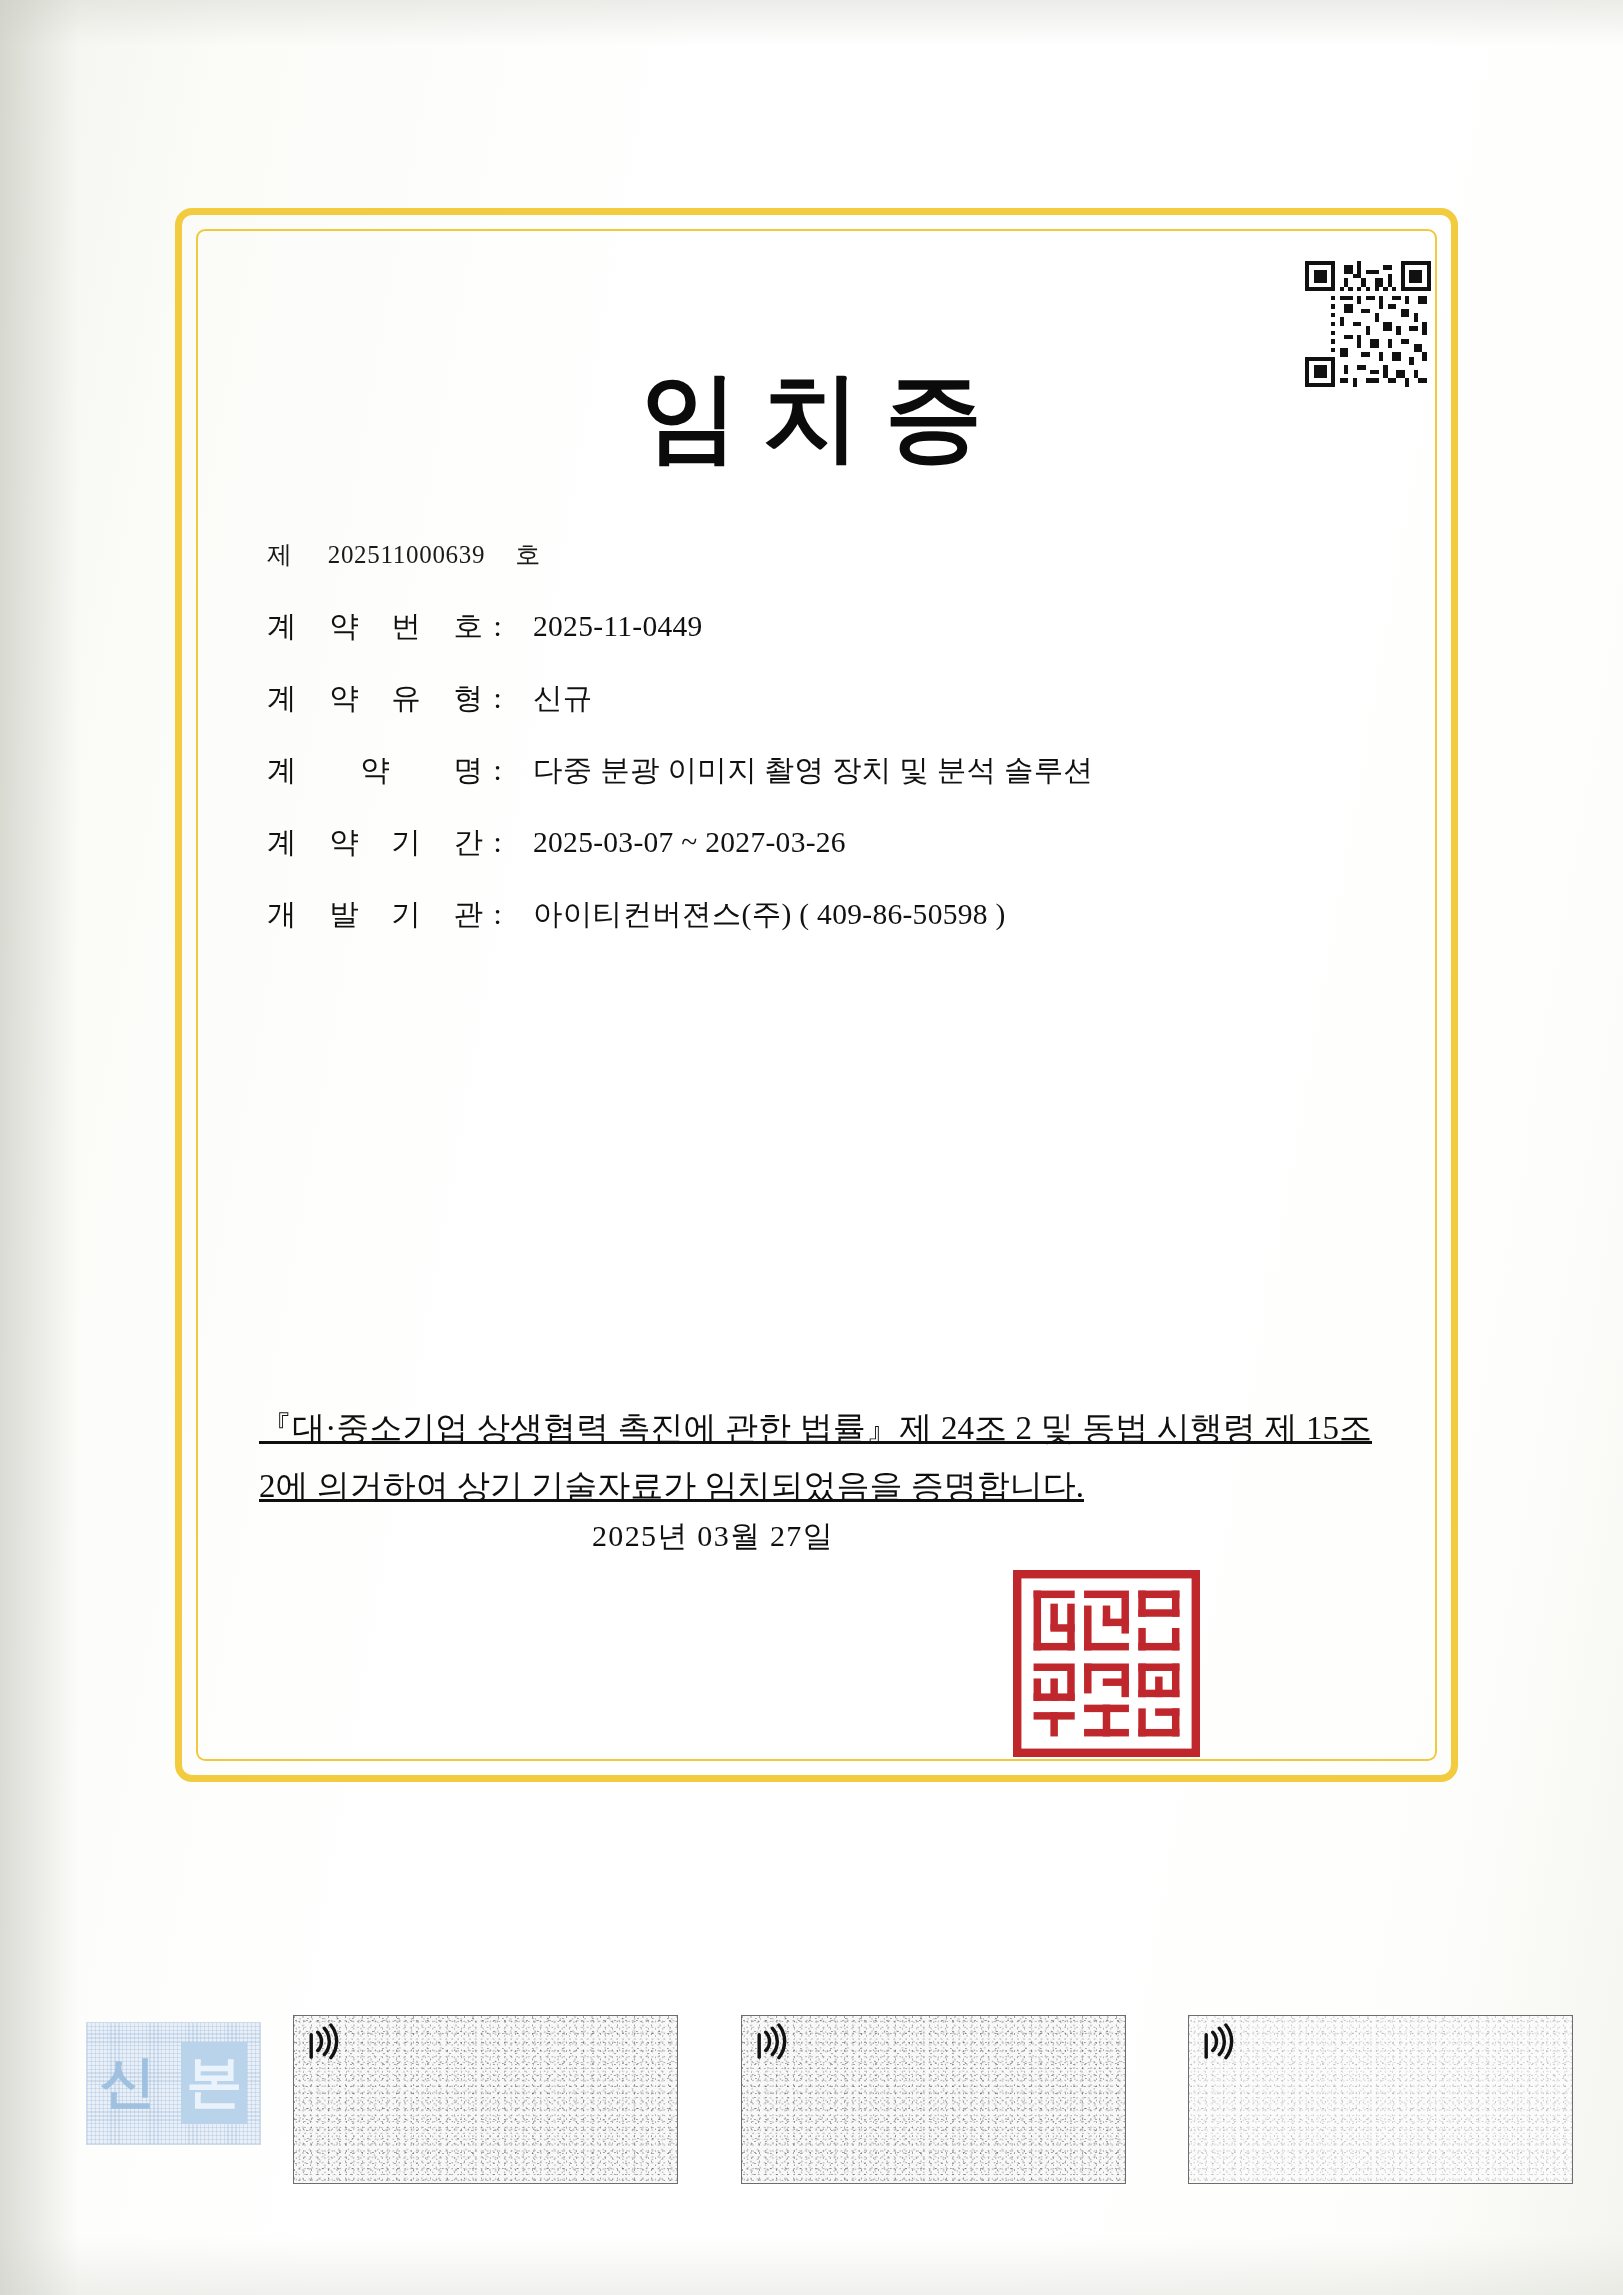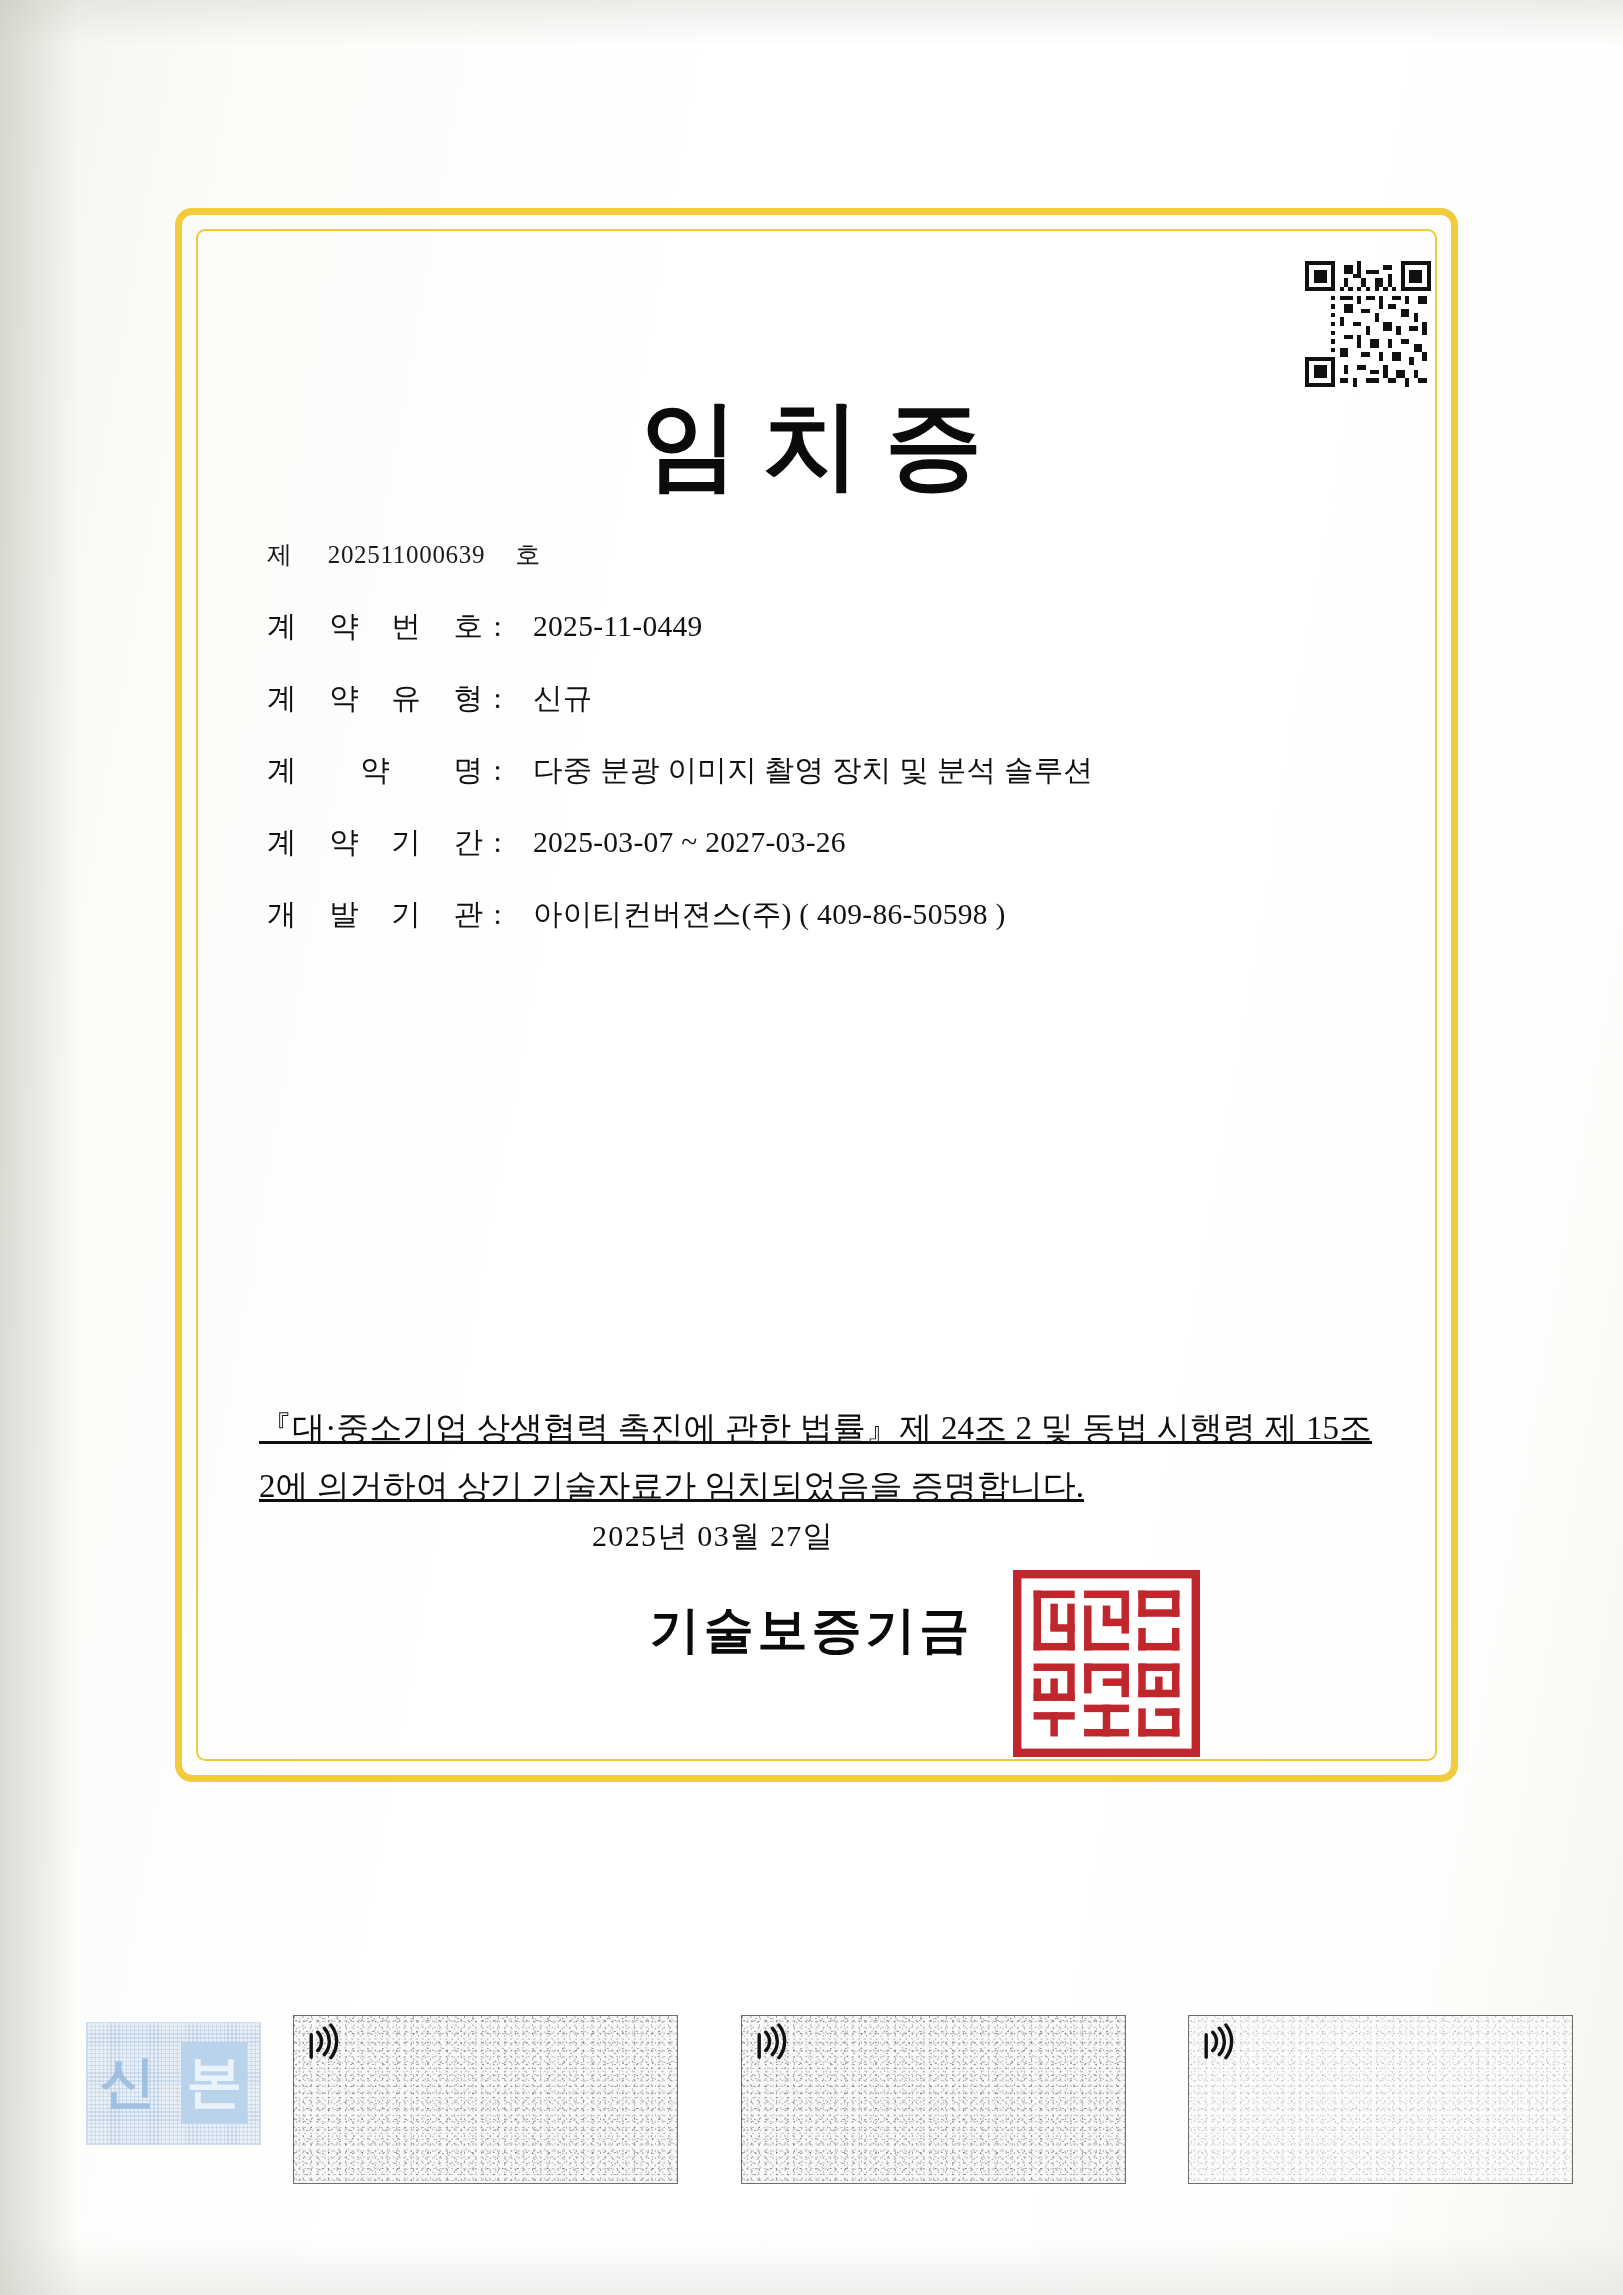--- a/index.html
+++ b/index.html
@@ -83,21 +83,20 @@
     left: 0;
     top: 353px;
     width: 1623px;
     text-align: center;
     font-family: "DejaVu Serif", serif;
     font-size: 97px;
     font-weight: 700;
     letter-spacing: 25px;
     text-indent: 25px;
     color: #0b0b0b;
-    margin-top: 28px;
   }
 
   
   .doc-no {
     position: absolute;
     left: 267px;
     top: 538px;
     font-size: 25px;
     letter-spacing: 0.7px;
     color: #1a1a1a;
@@ -441,21 +440,20 @@
       <div class="field-colon">:</div>
       <div class="field-value">아이티컨버젼스(주) ( 409-86-50598 )</div>
     </div>
 
   </div>
 
   <div class="statement">『대·중소기업 상생협력 촉진에 관한 법률』제 24조 2 및 동법 시행령 제 15조 2에 의거하여 상기 기술자료가 임치되었음을 증명합니다.</div>
 
   <div class="issue-date">2025년 03월 27일</div>
 
-  <div class="issuer">기술보증기금</div>
 
   <div class="seal">
     <svg viewBox="0 0 100 100" xmlns="http://www.w3.org/2000/svg">
       <rect x="2" y="2" width="96" height="96" fill="none" stroke="#c0272d" stroke-width="5"></rect>
       <g fill="#c0272d">
 
         <rect x="11" y="11" width="4" height="32"></rect>
           <rect x="11" y="11" width="22" height="4"></rect>
         <rect x="20" y="18" width="4" height="14"></rect>
           <rect x="20" y="29" width="13" height="4"></rect>

